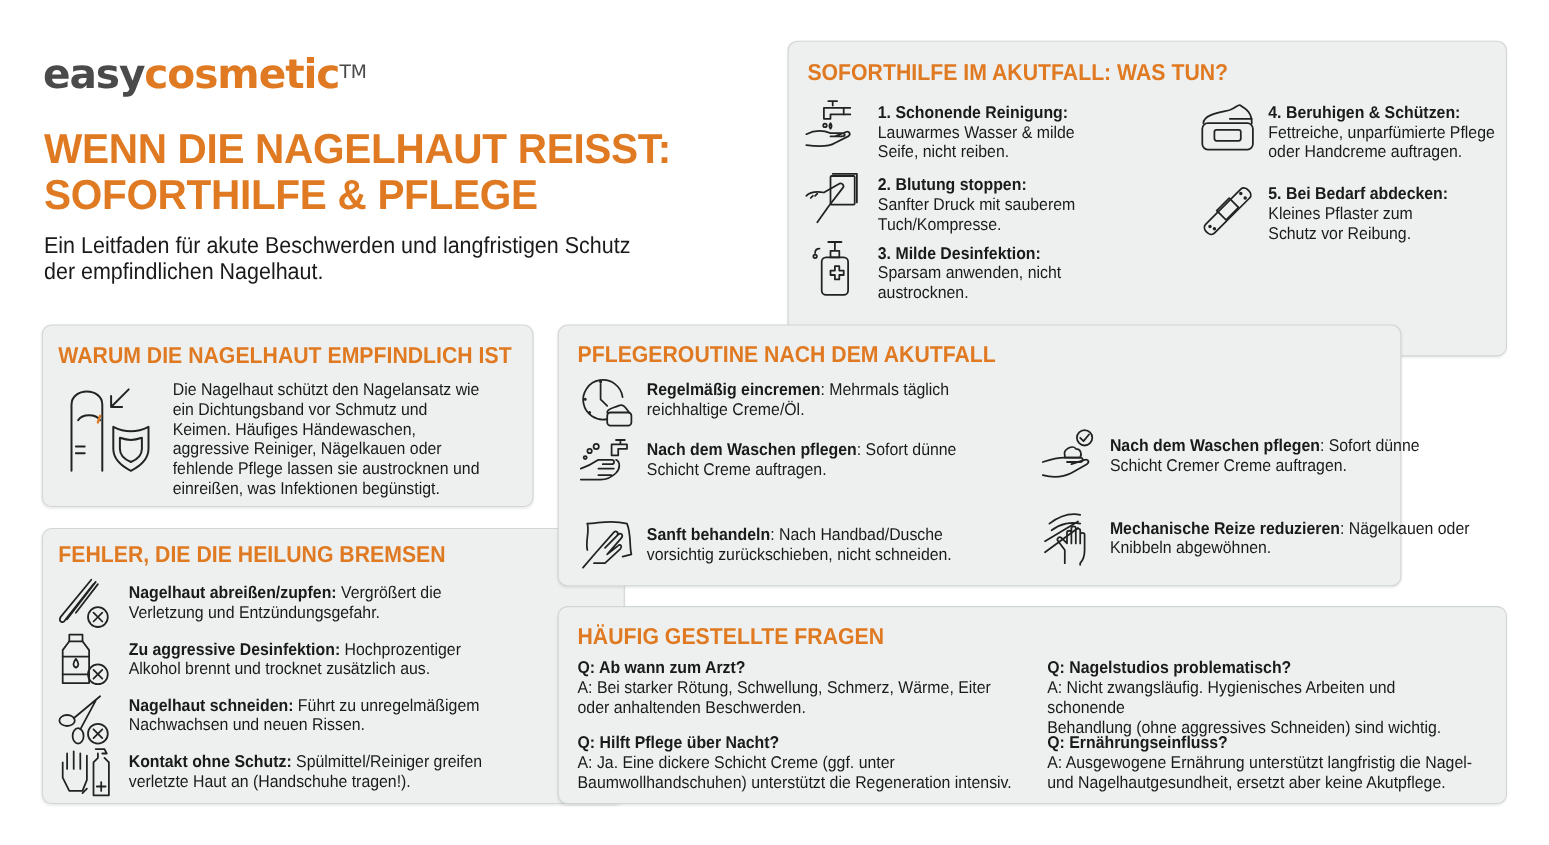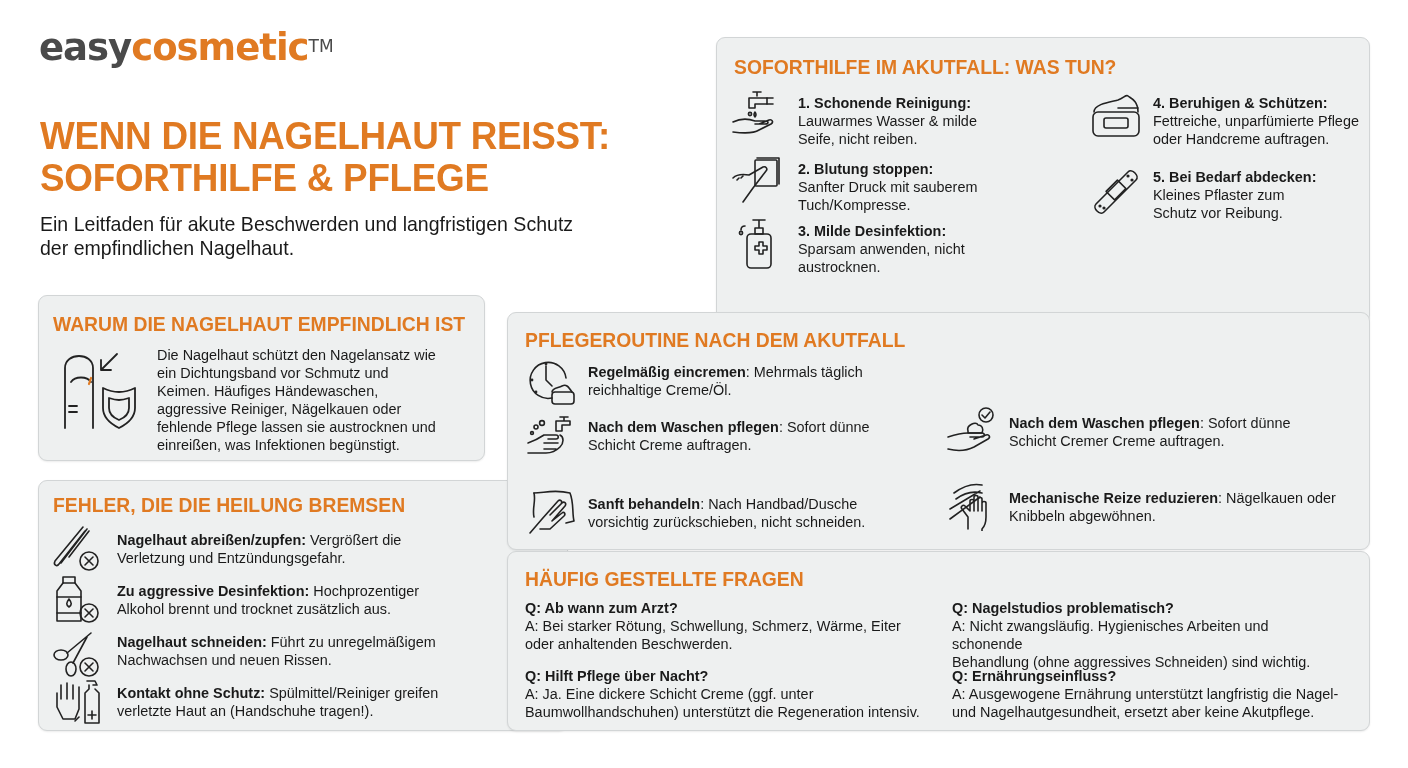--- a/index.html
+++ b/index.html
@@ -1,19 +1,19 @@
 <!DOCTYPE html>
 <html><head>
 <meta charset="utf-8">
 <style>
   * { box-sizing: border-box; margin: 0; padding: 0; }
   html, body { width: 1408px; height: 768px; background: #ffffff; overflow: hidden; }
   body { position: relative; font-family: "Liberation Sans", "DejaVu Sans", sans-serif; color: #1a1a1a; }
 
-  .logo { position: absolute; left: 39px; top: 26px; font-family: "DejaVu Sans", sans-serif; font-weight: bold; font-size: 37px; letter-spacing: -1px; line-height: 44px; text-align: right; }
+  .logo { position: absolute; left: 39px; top: 46px; font-family: "DejaVu Sans", sans-serif; font-weight: bold; font-size: 37px; letter-spacing: -1px; line-height: 44px; text-align: right; }
   .logo .easy { color: #4a4a4a; }
   .logo .cosmetic { color: #e07a22; }
   .logo .tm { color: #4a4a4a; font-size: 17px; vertical-align: top; position: relative; top: -2px; font-weight: normal; letter-spacing: 0; }
 
   .hero-title { position: absolute; left: 40px; top: 115px; width: 640px; font-family: "Liberation Sans", sans-serif; font-weight: bold; color: #e07a22; font-size: 38px; line-height: 42px; letter-spacing: -0.3px; transform: scaleX(0.97); transform-origin: left; }
   .hero-sub { position: absolute; left: 40px; top: 212px; width: 620px; font-size: 21px; line-height: 24px; color: #1a1a1a; transform: scaleX(0.93); transform-origin: left; }
 
   .card { position: absolute; background: #eef0f0; border: 1.5px solid #d2d5d6; border-radius: 9px; box-shadow: 0 1px 2px rgba(0,0,0,0.08); }
   .card-title { position: absolute; font-weight: bold; color: #e07a22; font-size: 21px; line-height: 24px; white-space: nowrap; transform: scaleX(0.92); transform-origin: left; }
   .icon { position: absolute; width: 52px; height: 52px; }
@@ -191,21 +191,21 @@
       <path d="M36 4h8l2 4h-4M38 8v4l-4 4v30h14V16l-4-4"></path>
         <path d="M41 34v8M37 38h8"></path>
     </svg>
   </div>
   <div class="text" style="left:78px; top:203px; width:360px;">
     <div><span class="lbl">Kontakt ohne Schutz:</span><span> Spülmittel/Reiniger greifen</span></div>
     <div>verletzte Haut an (Handschuhe tragen!).</div>
   </div>
 </div>
 
-<div class="card" style="left:507px; top:312px; width:863px; height:238px;">
+<div class="card" style="left:507px; top:295px; width:767px; height:238px;">
   <div class="card-title" style="left:17px; top:15px;">PFLEGEROUTINE NACH DEM AKUTFALL</div>
 
   <div class="icon" style="left:18px; top:45px; width:50px; height:50px;">
     <svg viewBox="0 0 50 50" fill="none" stroke="#222" stroke-width="1.6" stroke-linecap="round" stroke-linejoin="round">
       <path d="M26 40A18 18 0 1 1 40 20"></path>
         <path d="M20 8v14l6 6"></path>
       <circle cx="20" cy="6" r="0.6" fill="#222"></circle>
         <circle cx="6" cy="22" r="0.6" fill="#222"></circle>
         <circle cx="10" cy="34" r="0.6" fill="#222"></circle>
       <path d="M26 34c0-4 6-4 10-6 4-2 6 0 10 6"></path>

